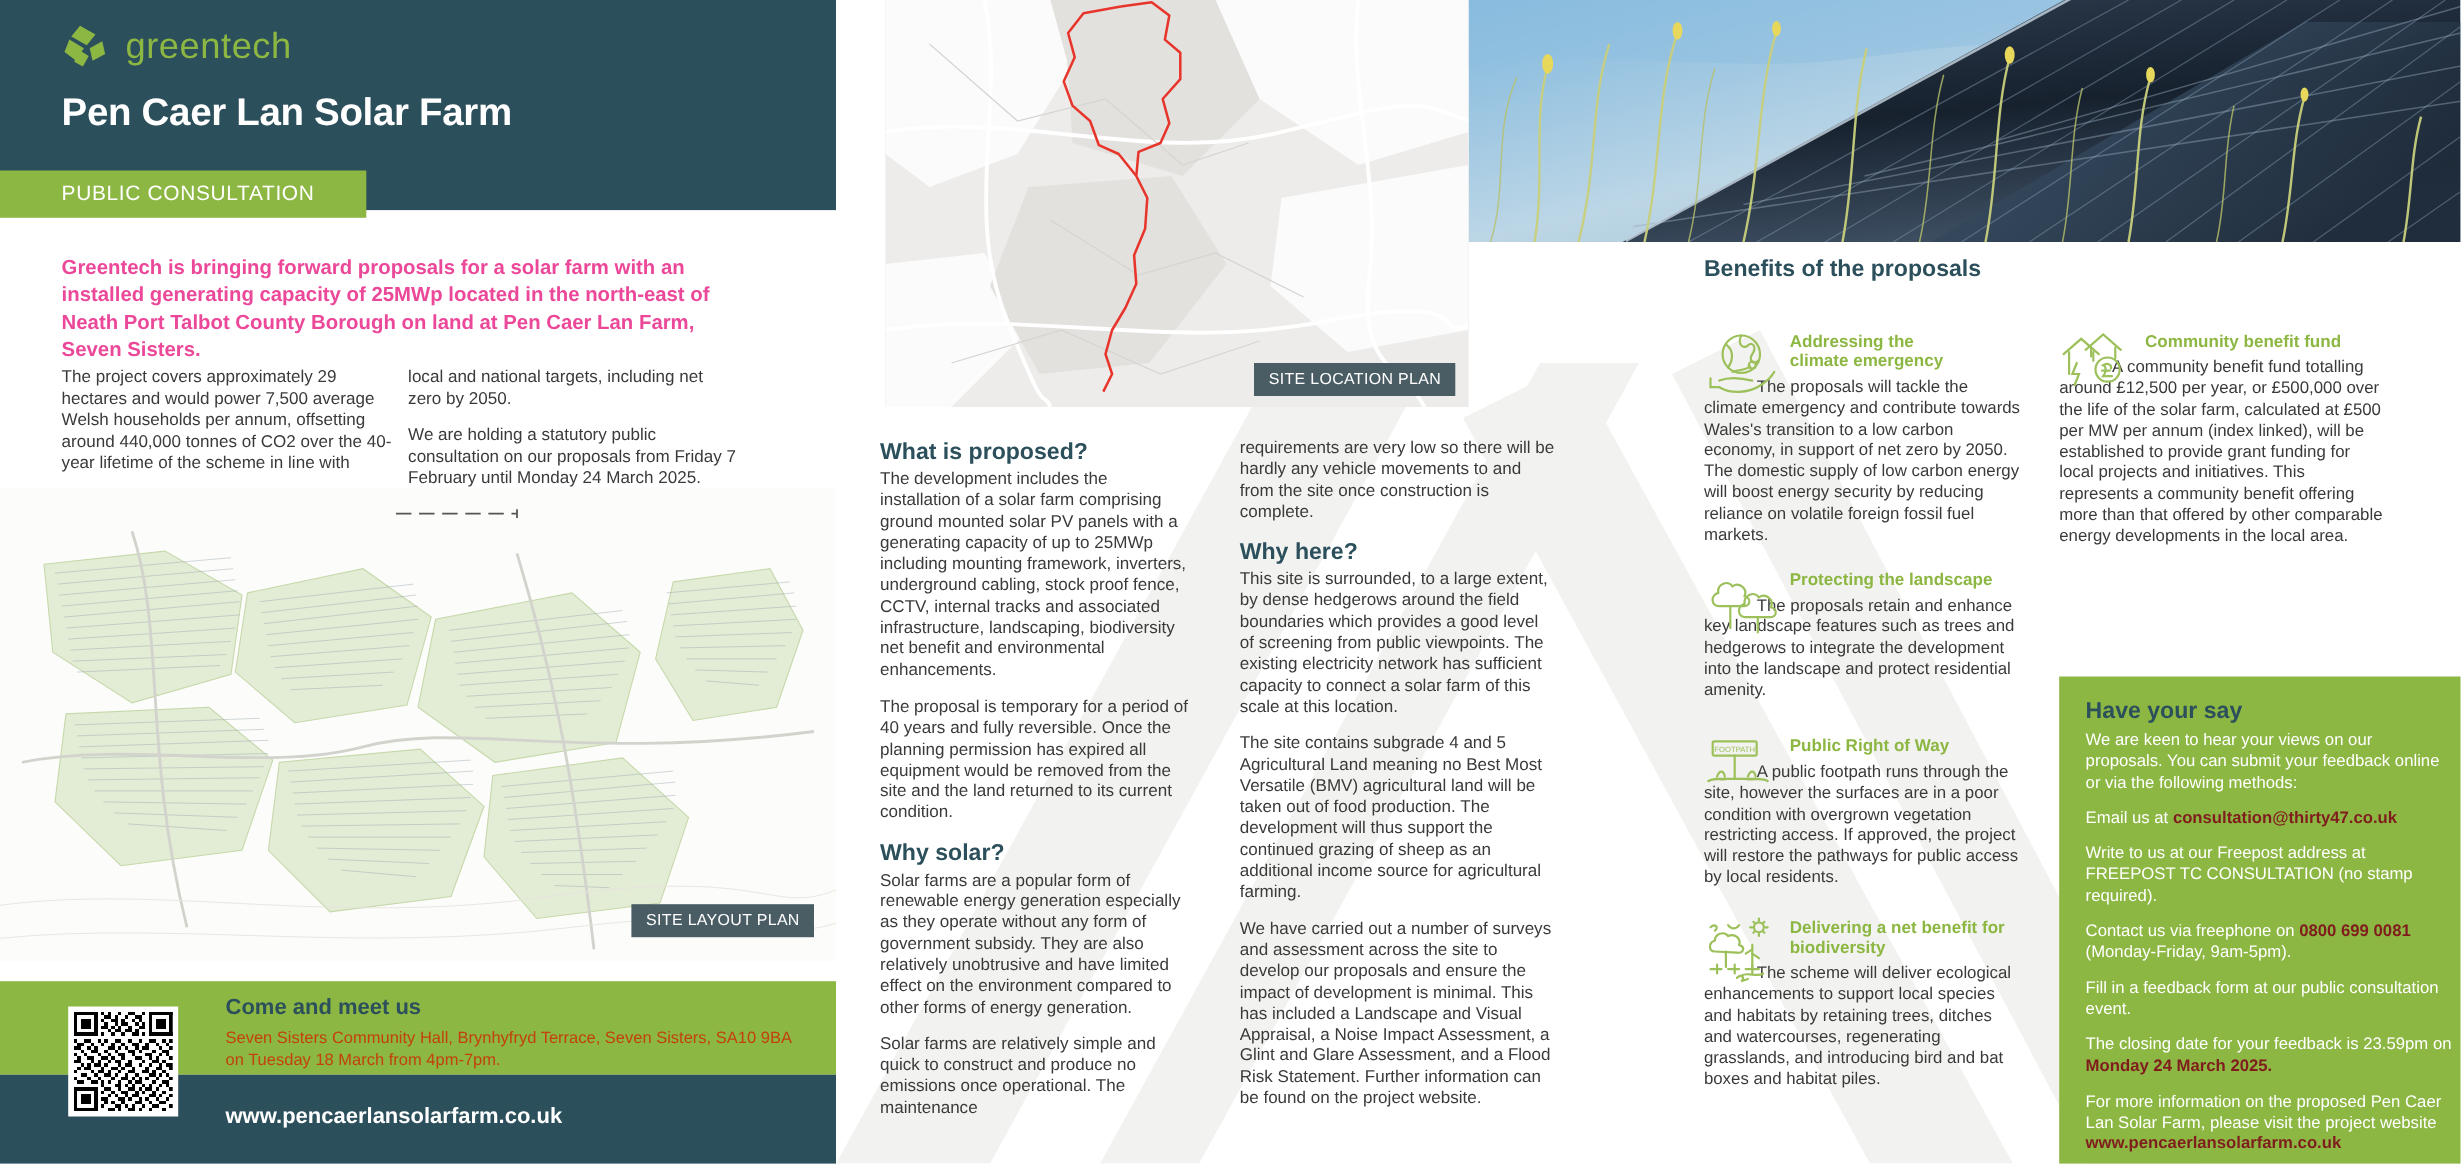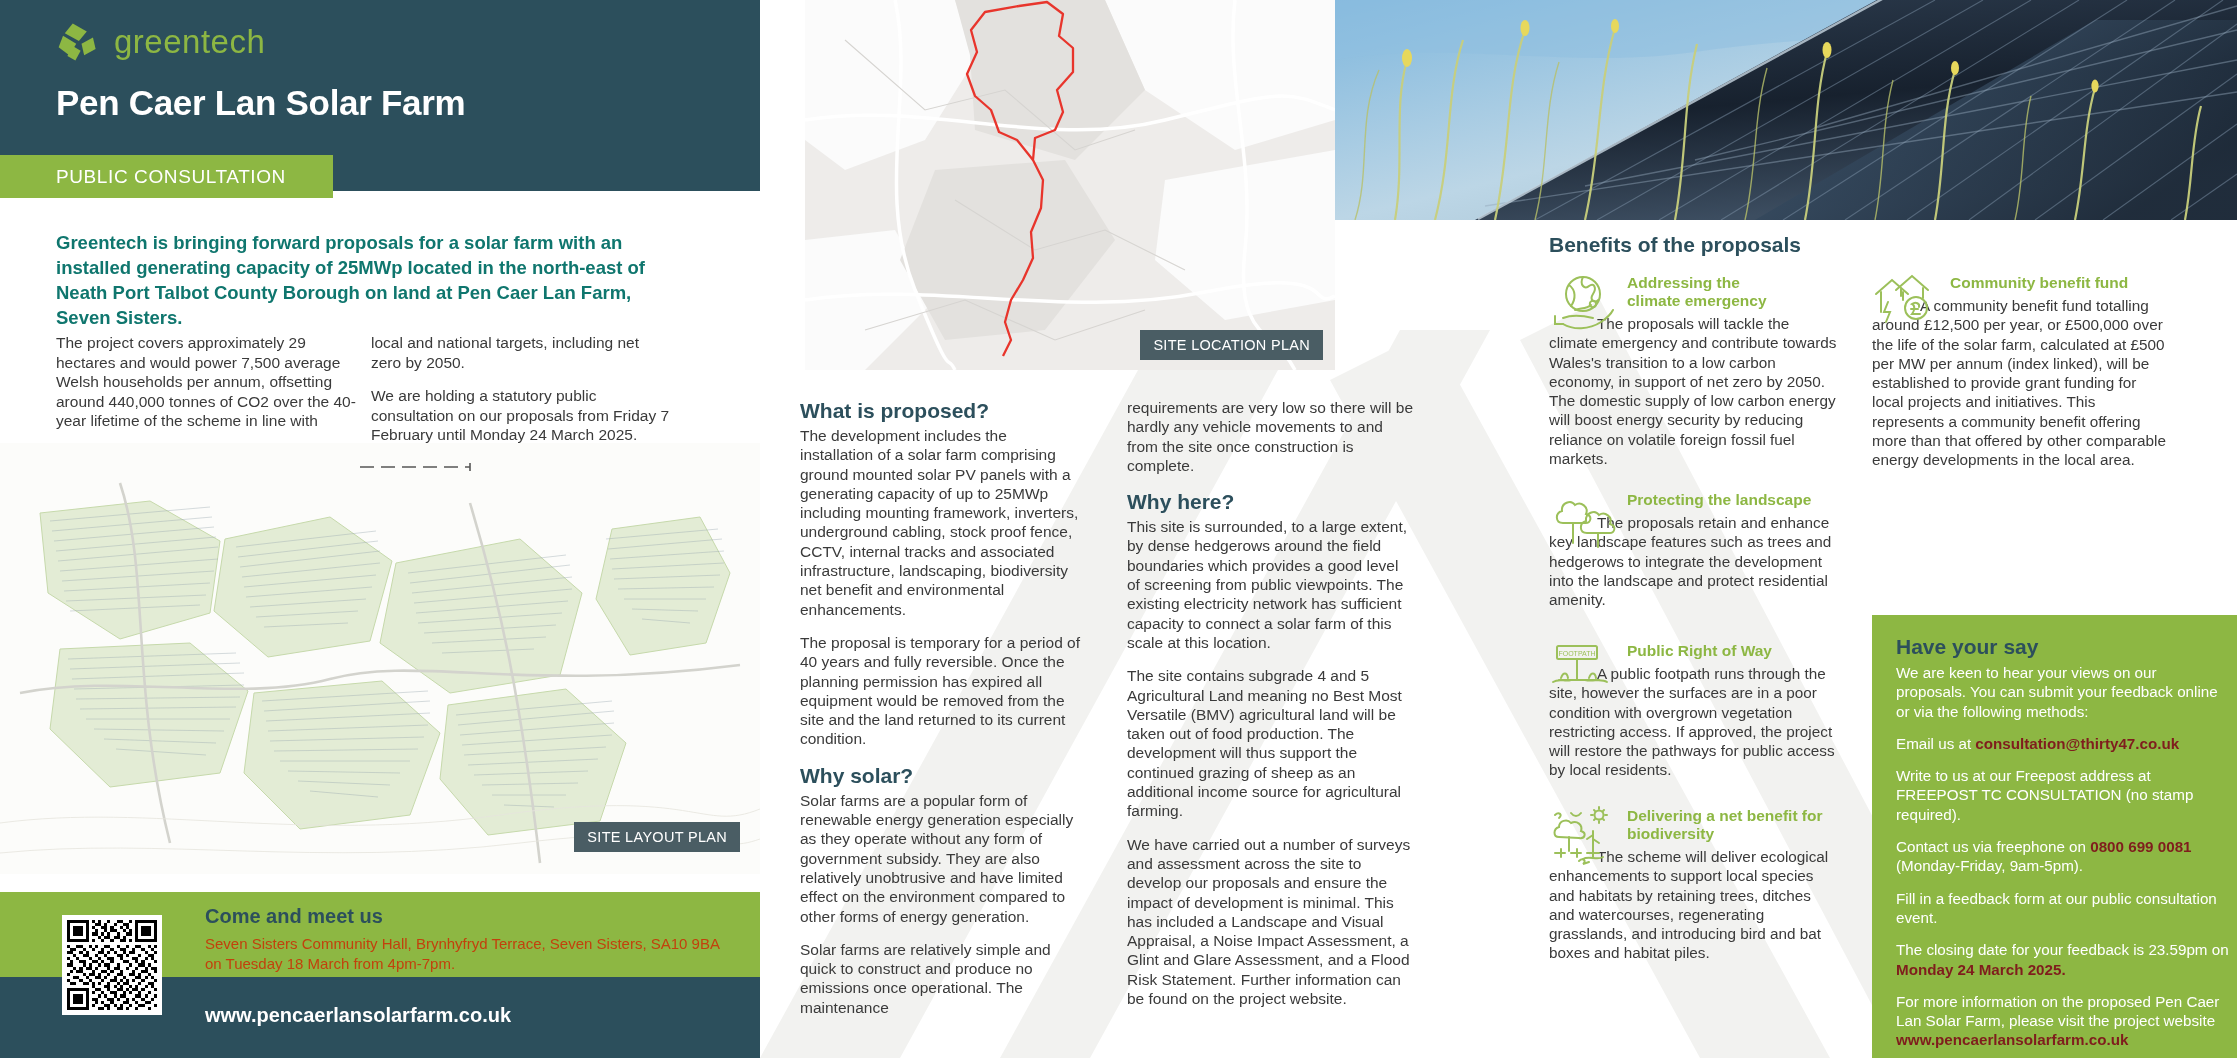--- a/index.html
+++ b/index.html
@@ -29,21 +29,21 @@
     font-size: 35px; font-weight: bold; color: #ffffff; letter-spacing: -.3px;
   }
   .consult-band {
     position: absolute; left: 0; top: 155px; width: 333px; height: 43px;
     background: #8db743; display: flex; align-items: center;
   }
   .consult-band span { padding-left: 56px; font-size: 19px; color: #ffffff; letter-spacing: .6px; text-align: right; }
 
   .intro-lead {
     position: absolute; left: 56px; top: 230px; width: 620px;
-    font-size: 18.5px; line-height: 25px; font-weight: bold; color: #0f766e;
+    font-size: 18.5px; line-height: 25px; font-weight: bold; color: #ec4899;
   }
   .intro-cols {
     position: absolute; left: 56px; top: 333px; width: 628px;
     display: flex; gap: 15px;
   }
   .intro-col { width: 300px; font-size: 15.5px; line-height: 19.5px; color: #3a3a3a; }
   .intro-col p { margin-bottom: 14px; }
 
   .site-layout-map {
     position: absolute; left: 0px; top: 443px; width: 760px; height: 431px;
@@ -103,21 +103,21 @@
   .txtcol p { margin: 0 0 14px 0; }
   .txtcol .sec { margin-top: 4px; }
   #col-a { left: 800px; top: 398px; width: 283px; }
   #col-b { left: 1127px; top: 398px; width: 288px; }
 
   
   .benefits-title {
     position: absolute; left: 1549px; top: 233px;
     font-size: 21px; font-weight: bold; color: #2c4f5c;
   }
-  .benefit { position: absolute; width: 290px; }
+  .benefit { position: absolute; width: 290px; margin-top: 28px; }
   .benefit .bhead {
     font-size: 15.5px; font-weight: bold; color: #8db743;
     line-height: 18px; margin-left: 78px; padding-top: 2px;
   }
   .benefit .bicon {
     position: absolute; left: 0; top: 0; width: 70px; height: 62px;
   }
   .benefit .bbody {
     font-size: 15.3px; line-height: 19.3px; color: #3a3a3a;
     margin-top: 4px;

